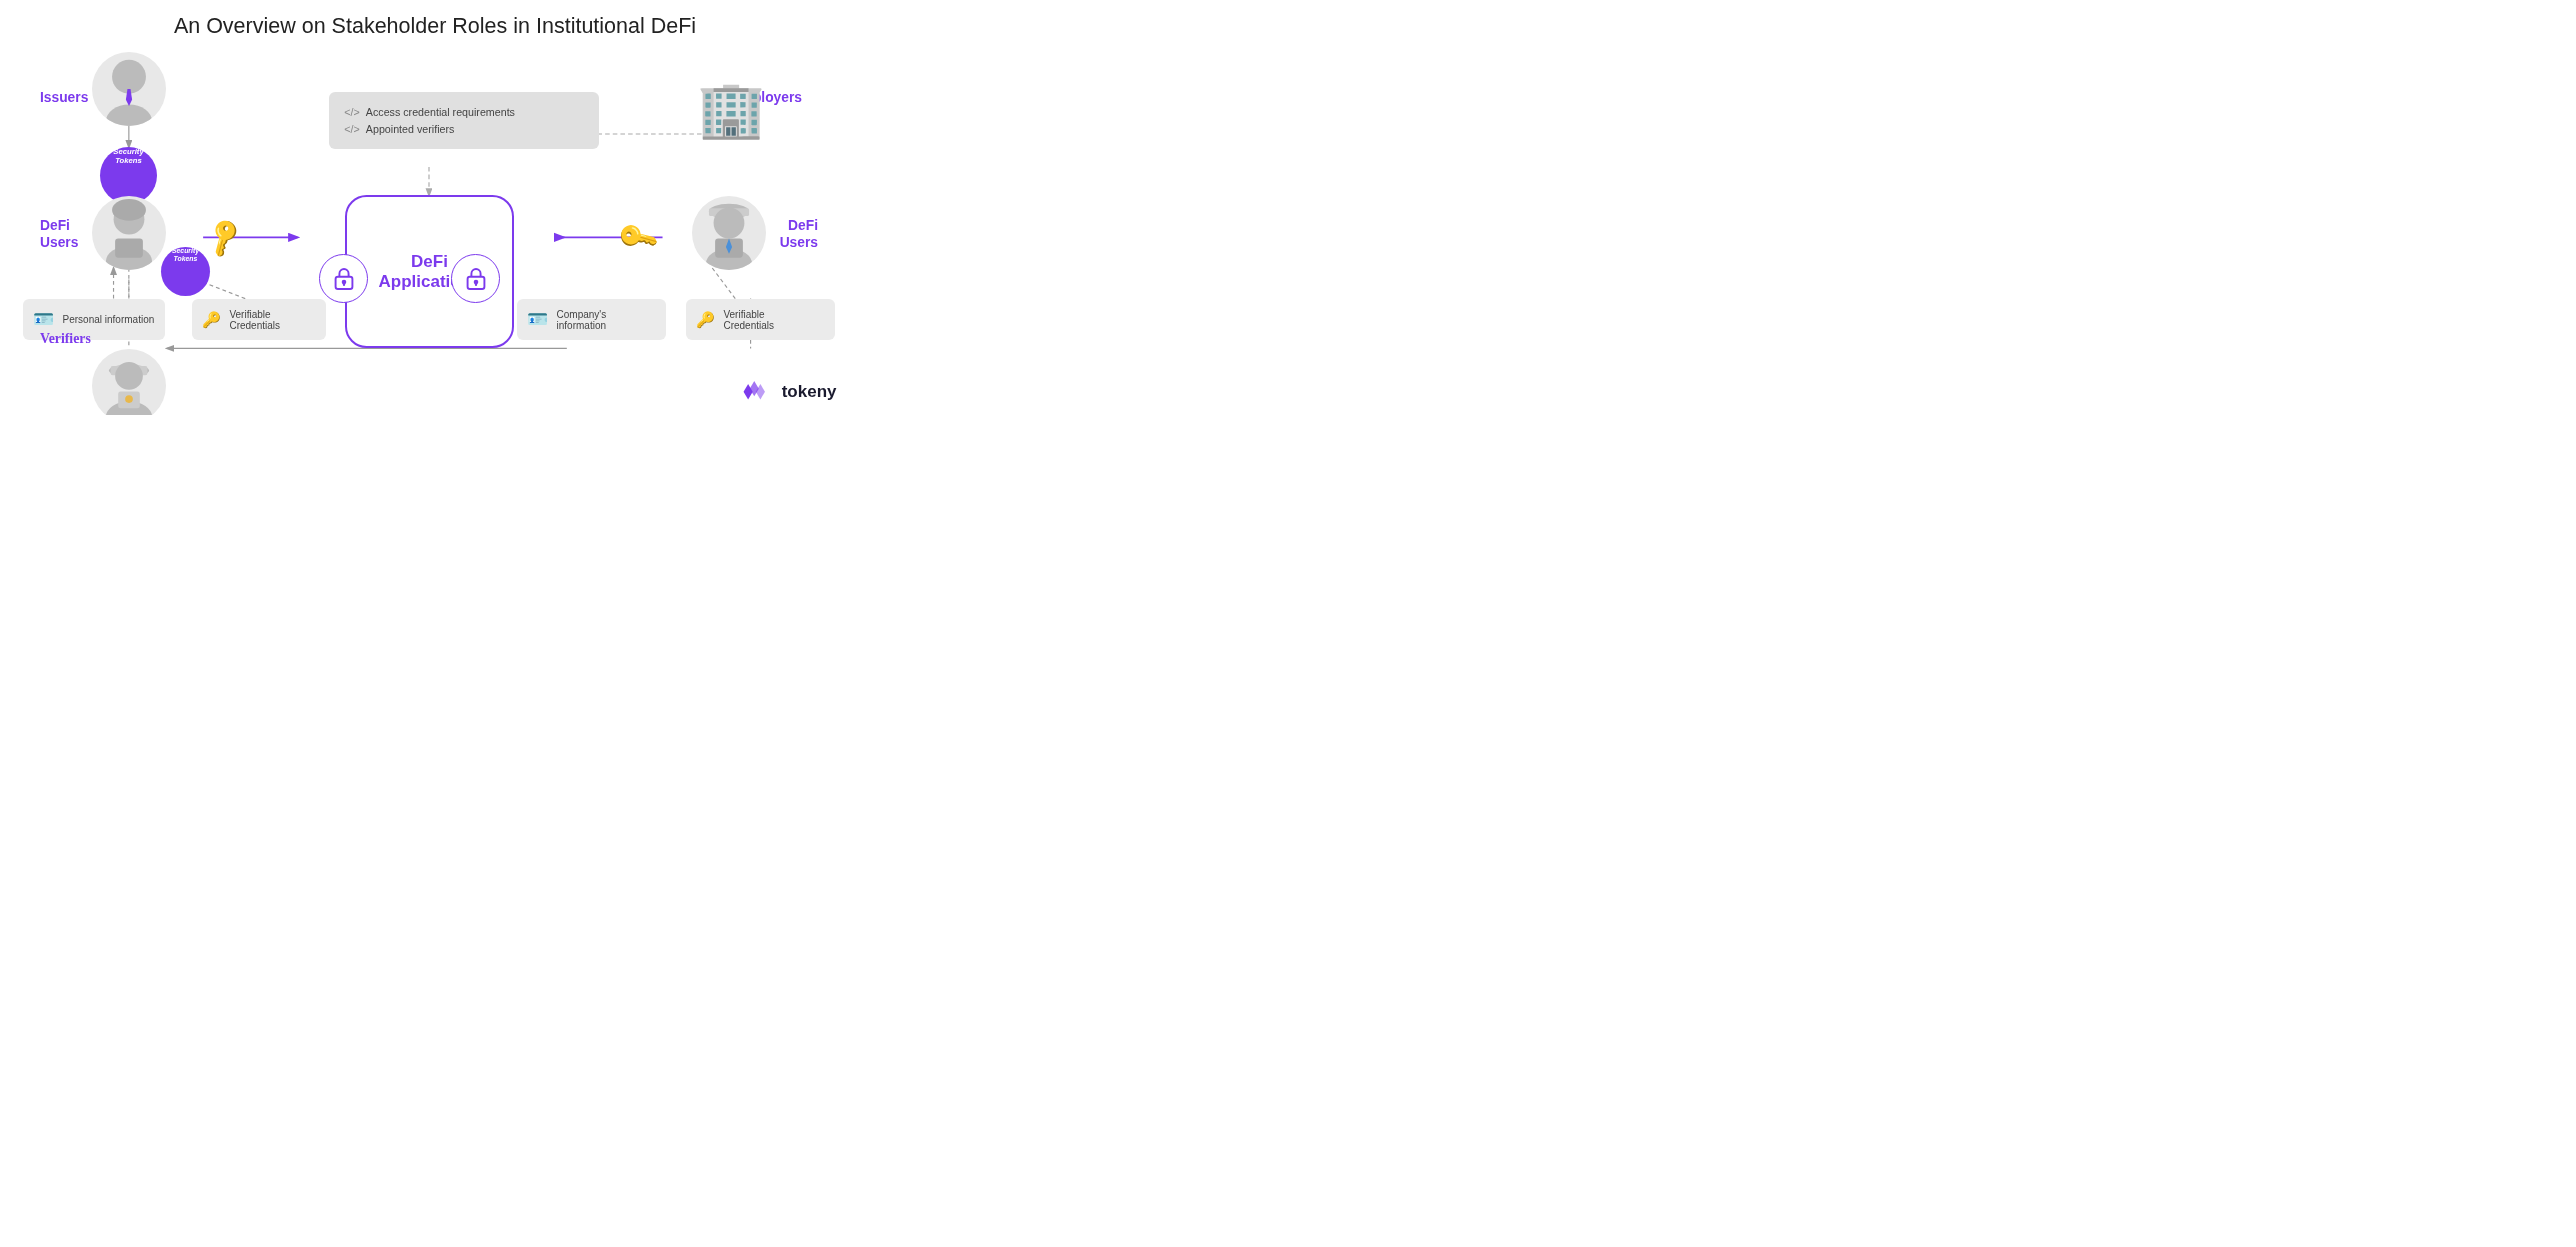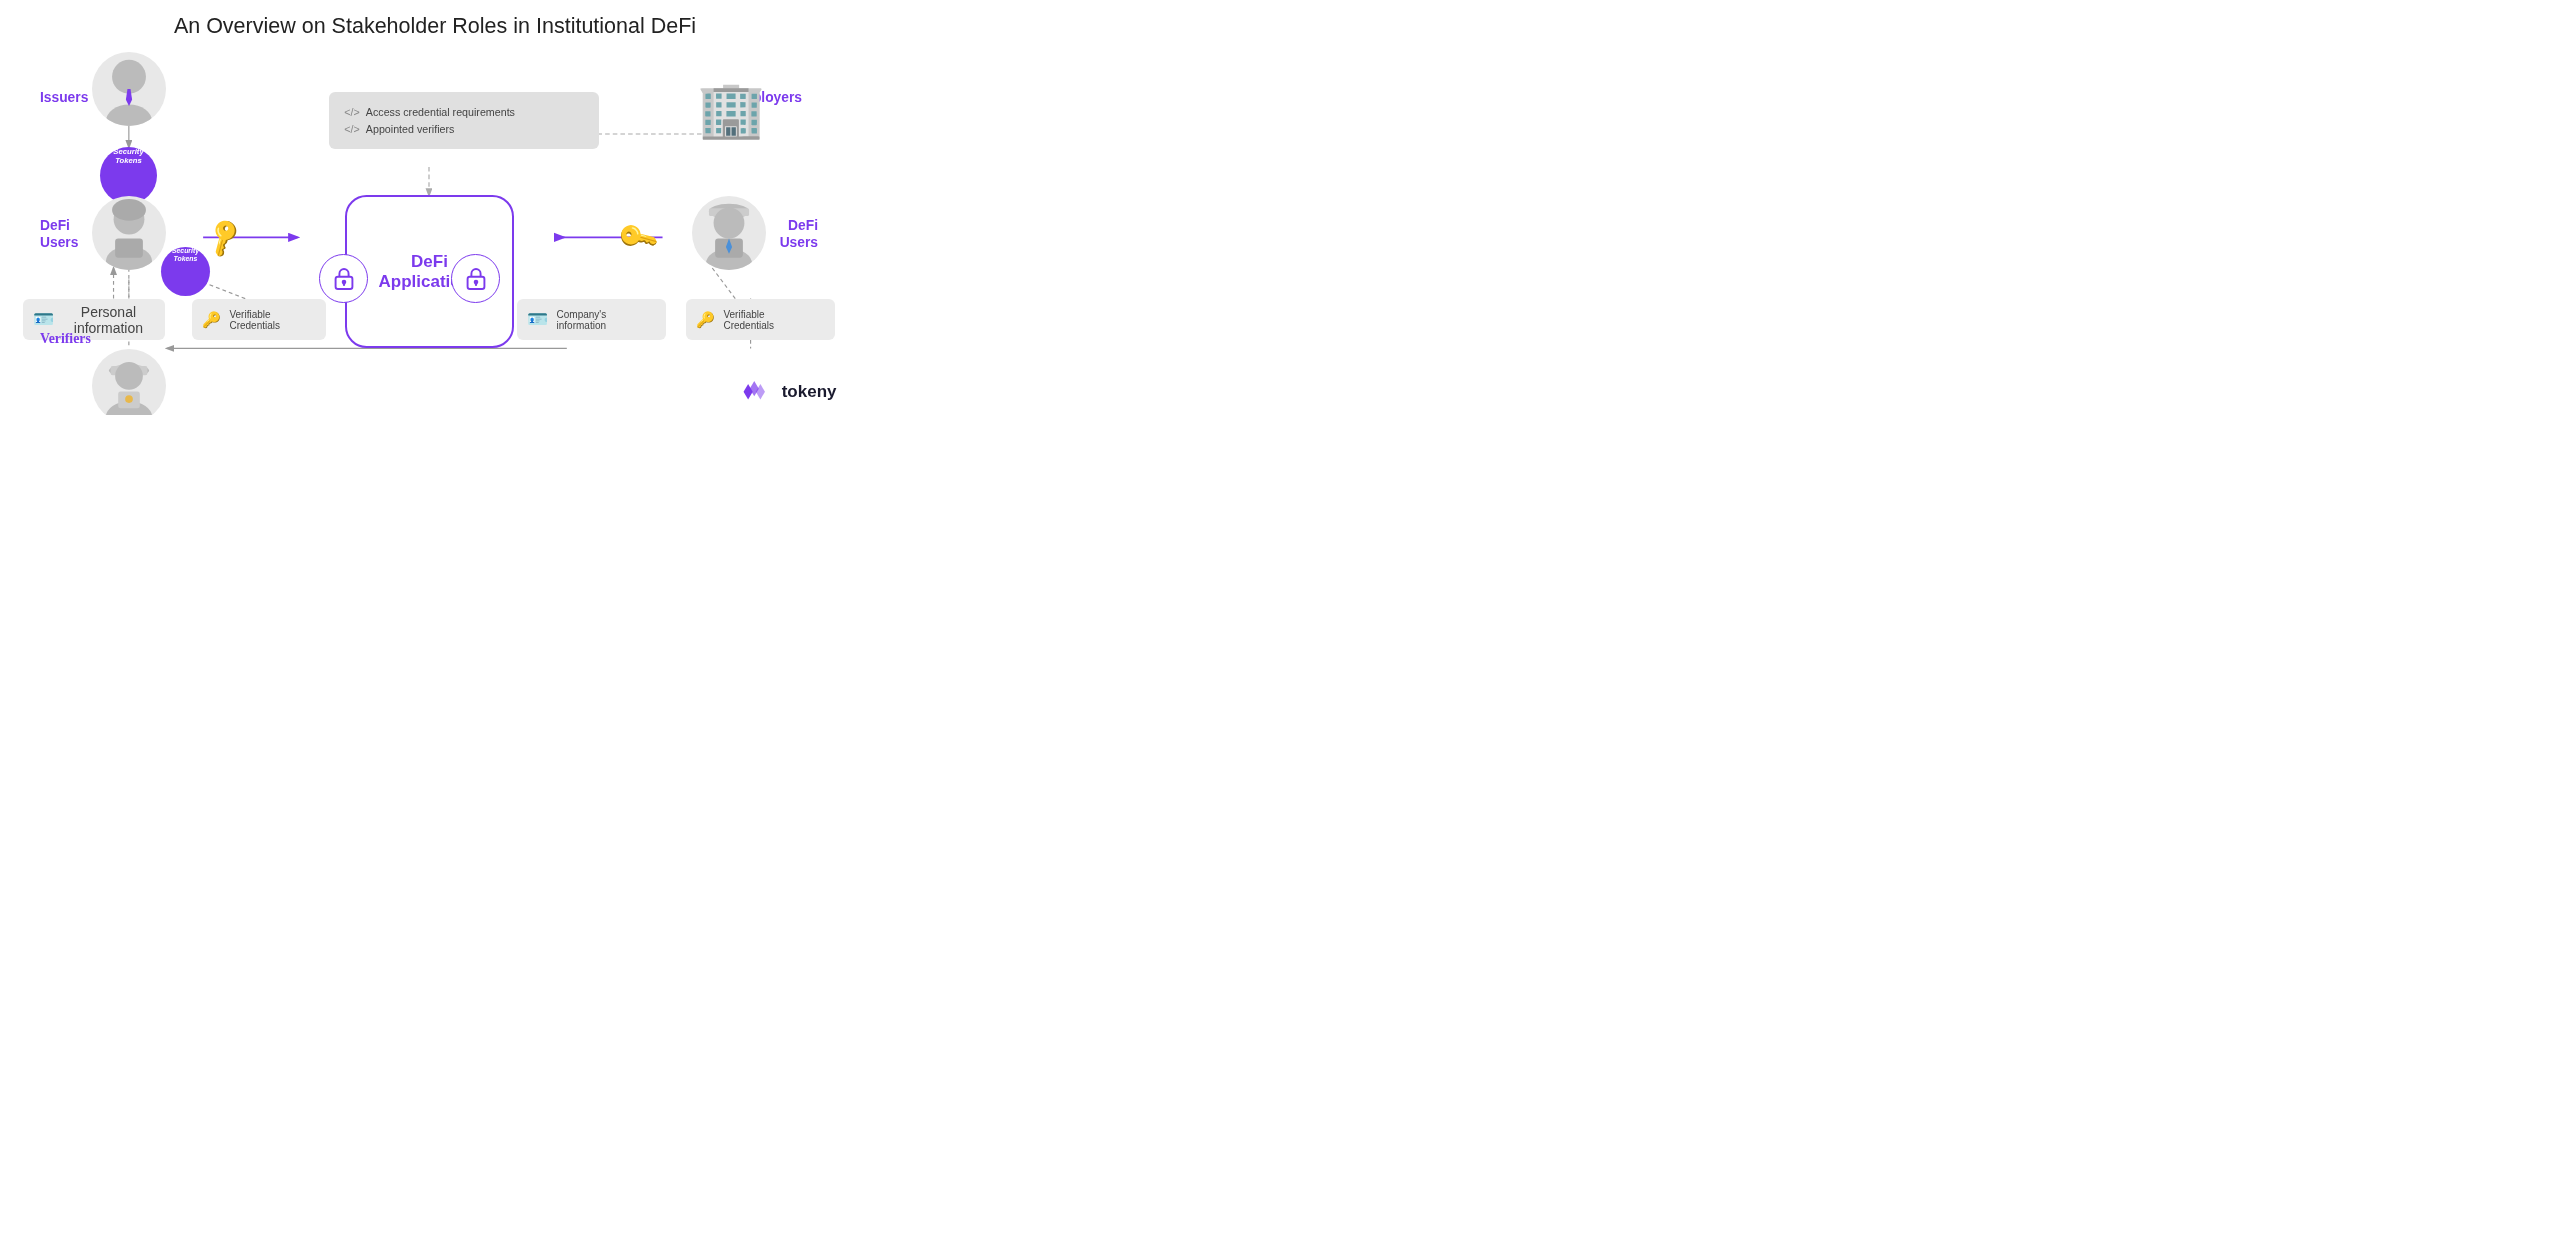--- a/index.html
+++ b/index.html
@@ -225,21 +225,21 @@
 
   <div class="token-circle" style="left:161px; top:247px; width:49px; height:49px; font-size:6.9px;">
     <span style="white-space:pre-line; text-align:center;">Security
 Tokens</span>
   </div>
 
   <div style="position:absolute; left:207px; top:221px; font-size:27.6px; transform:rotate(-30deg); color:#7c3aed;">🔑</div>
 
   <div class="info-box" style="left:23px; top:299px; width:142px; height:41px;">
     <span style="font-size:17px; color:#888;">🪪</span>
-    <span style="font-size:14px;text-align:center;">Personal information</span>
+    <span style="font-size:10px;text-align:center;">Personal information</span>
   </div>
 
   <div class="info-box" style="left:192px; top:299px; width:134px; height:41px;">
     <span style="font-size:15.3px; color:#7c3aed;">🔑</span>
     <span style="font-size:10px; white-space:pre-line;">Verifiable
 Credentials</span>
   </div>
 
   <span class="role-label" style="left:40px; top:331px;font-family:Liberation Serif, serif;">Verifiers</span>
 

